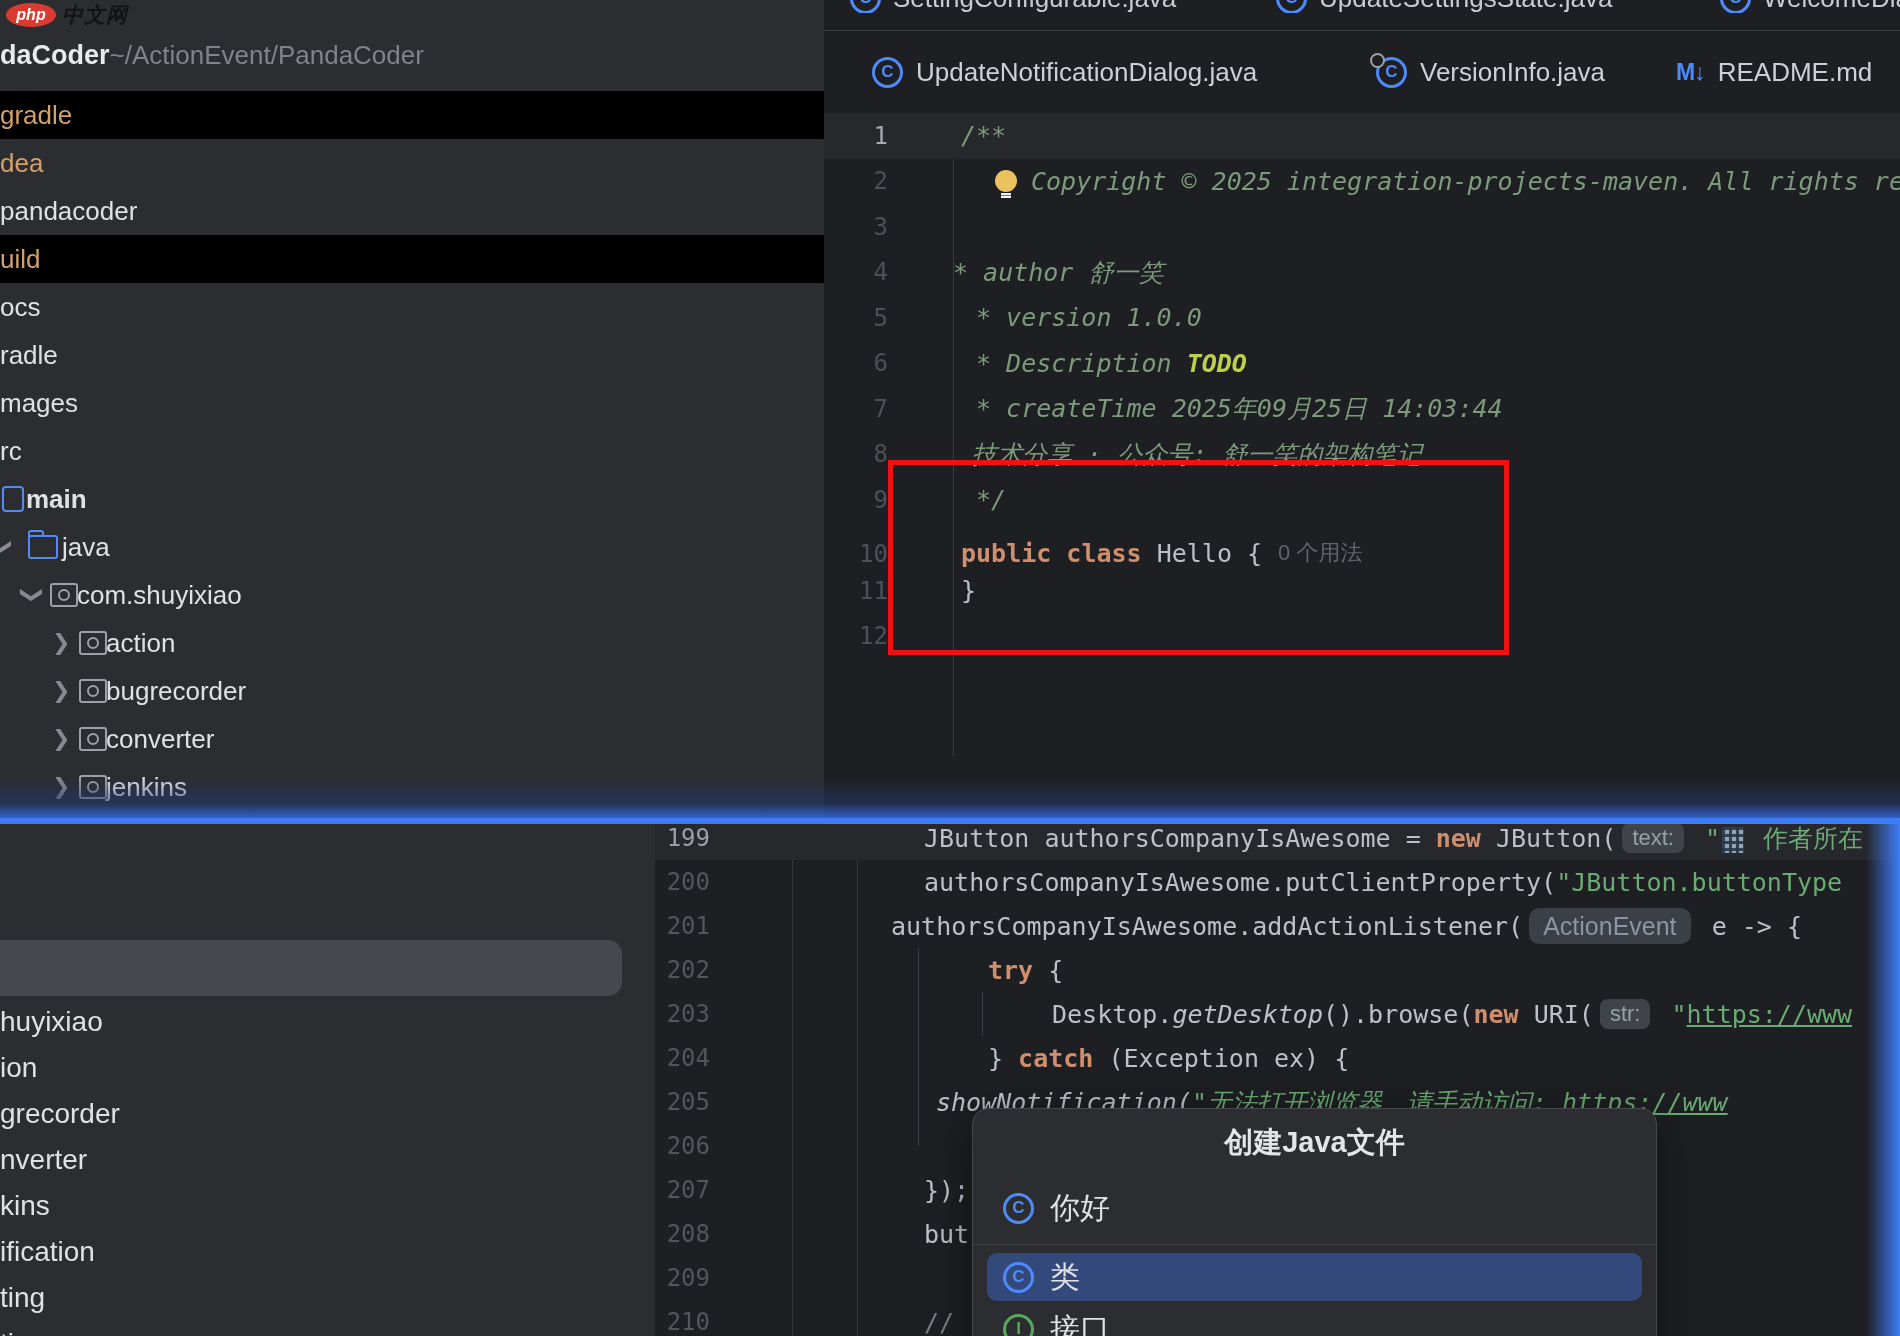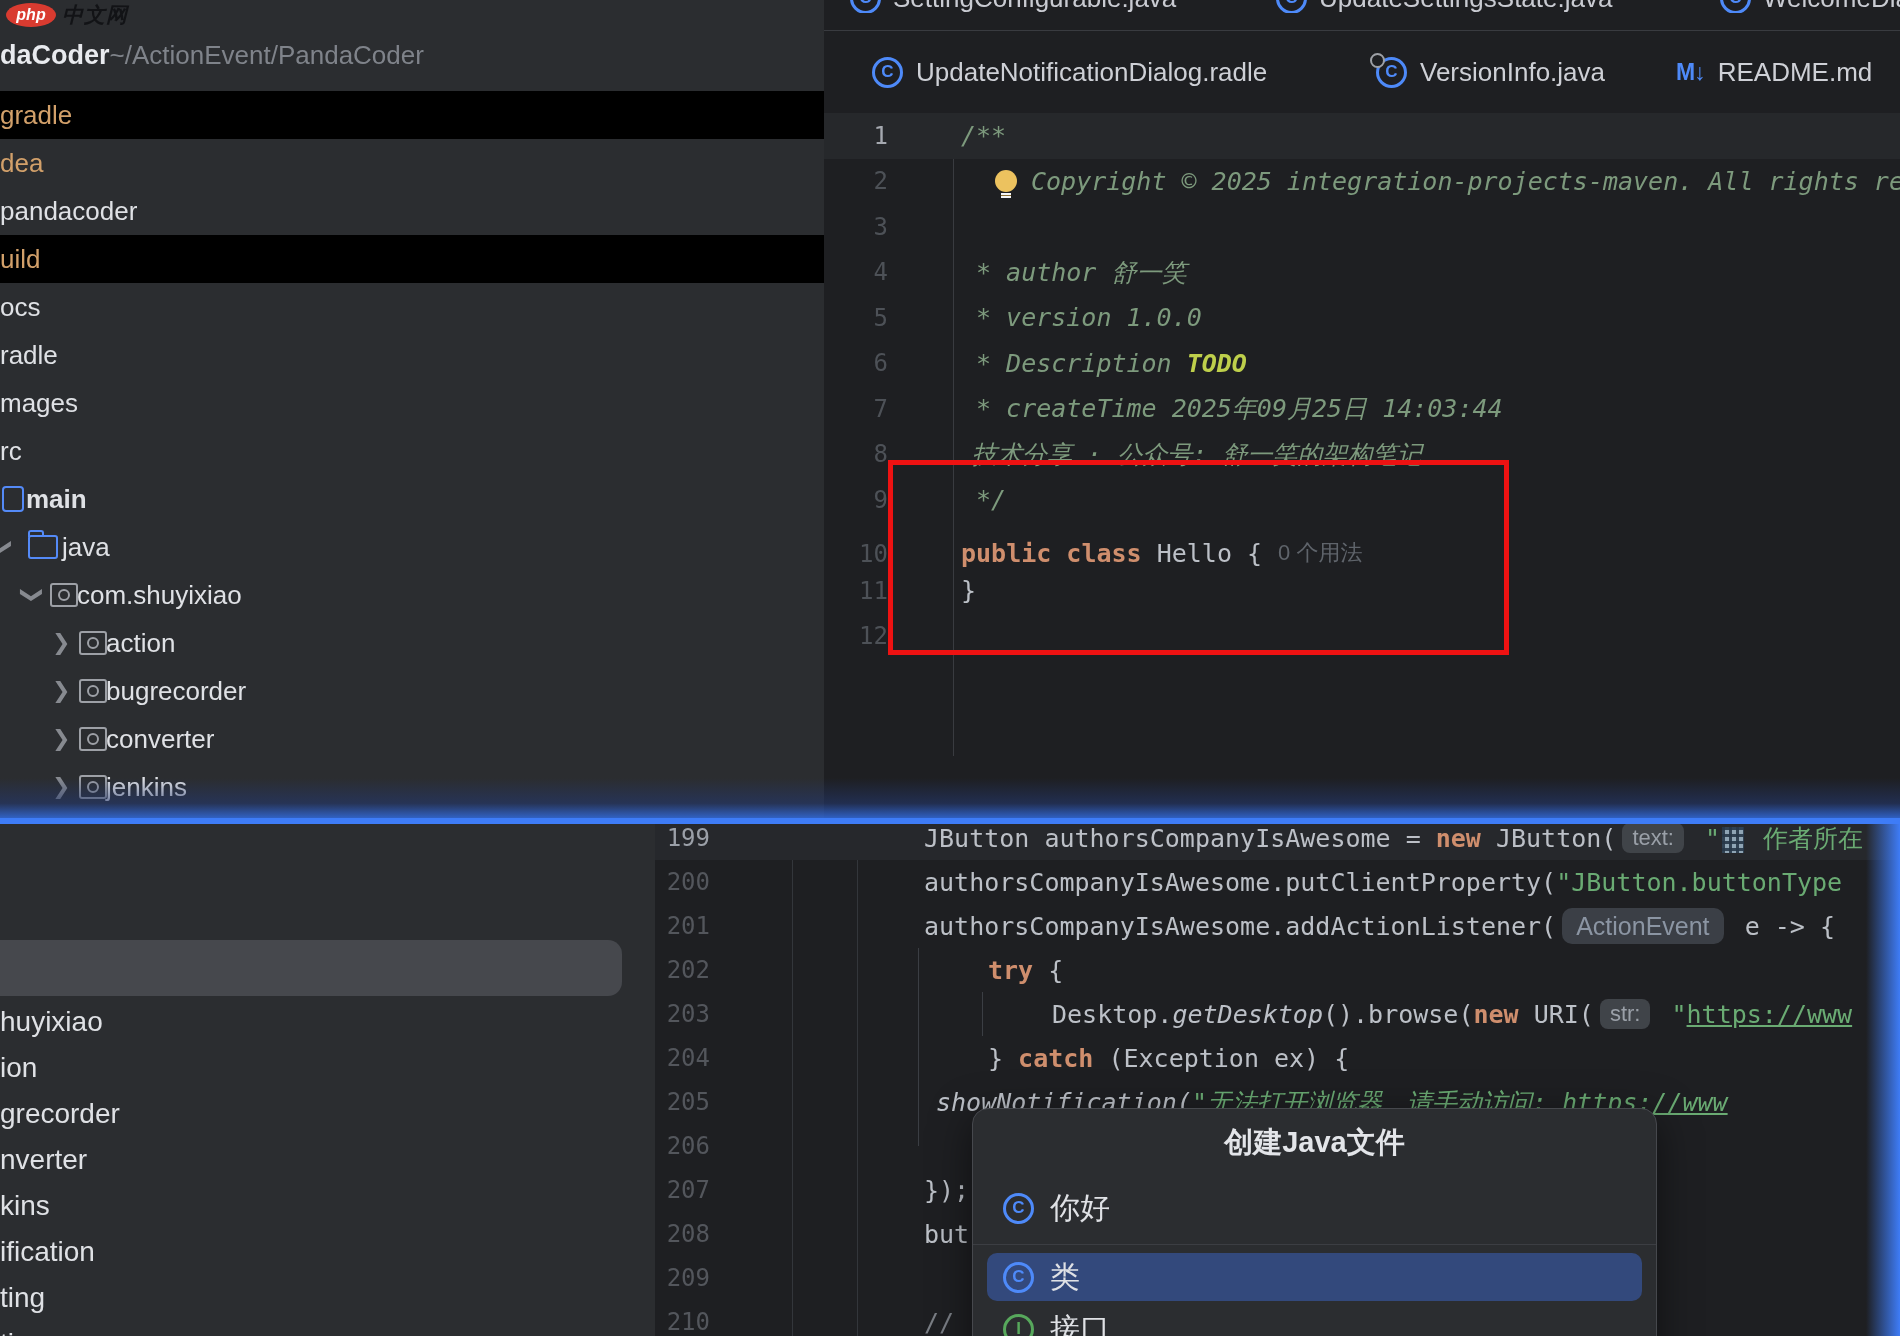--- a/index.html
+++ b/index.html
@@ -196,38 +196,38 @@
         </div>
         <div class="back-tab" style="left: 896px;">
           <span class="ic-class">C</span>
           <span class="tab-label">WelcomeDia</span>
         </div>
       </div>
     <div id="tabbar-line"></div>
     <div id="tabs">
         <div class="tab" style="left: 48px;">
           <span class="ic-class">C</span>
-          <span class="tab-label">UpdateNotificationDialog.radle</span>
+          <span class="tab-label">UpdateNotificationDialog.java</span>
         </div>
         <div class="tab" style="left: 552px;">
           <span class="ic-class">C<span class="hist"></span></span>
           <span class="tab-label">VersionInfo.java</span>
         </div>
         <div class="tab" style="left: 852px;">
           <span class="ic-md">M↓</span>
           <span class="tab-label">README.md</span>
         </div>
       </div>
     <div id="top-editor">
       <div id="top-gutter-line"></div>
       <div id="top-lines">
           <div class="cl cur" style="top: 0px;"><span class="ln">1</span><span class="code" style="padding-left: 8px;"><span class="sg cm">/**</span></span></div>
           <div class="cl" style="top: 45.5px;"><span class="ln">2</span><span class="code" style="padding-left: 42px;"><span class="bulb"></span><span class="sg cm">Copyright © 2025 integration-projects-maven. All rights re</span></span></div>
           <div class="cl" style="top: 91px;"><span class="ln">3</span></div>
-          <div class="cl" style="top: 136.5px;"><span class="ln">4</span><span class="code" style="padding-left: 23px; text-align: center;"><span class="sg cm">* author 舒一笑</span></span></div>
+          <div class="cl" style="top: 136.5px;"><span class="ln">4</span><span class="code" style=" text-align: center;"><span class="sg cm">* author 舒一笑</span></span></div>
           <div class="cl" style="top: 182px;"><span class="ln">5</span><span class="code" style="padding-left: 23px;"><span class="sg cm">* version 1.0.0</span></span></div>
           <div class="cl" style="top: 227.5px;"><span class="ln">6</span><span class="code" style="padding-left: 23px;"><span class="sg cm">* Description </span><span class="sg todo">TODO</span></span></div>
           <div class="cl" style="top: 273px;"><span class="ln">7</span><span class="code" style="padding-left: 23px;"><span class="sg cm">* createTime 2025年09月25日 14:03:44</span></span></div>
           <div class="cl" style="top: 318.5px;"><span class="ln">8</span><span class="code" style="padding-left: 19px;"><span class="sg cm">技术分享 · 公众号: 舒一笑的架构笔记</span></span></div>
           <div class="cl" style="top: 364px;"><span class="ln">9</span><span class="code" style="padding-left: 23px;"><span class="sg cm">*/</span></span></div>
           <div class="cl" style="top: 409.5px; align-items: flex-end;"><span class="ln">10</span><span class="code" style="padding-left: 8px;"><span class="sg kw">public class </span><span class="sg pl">Hello </span><span class="sg pl">{</span><span class="sg inlay">0 个用法</span></span></div>
           <div class="cl" style="top: 455px;"><span class="ln">11</span><span class="code" style="padding-left: 8px;"><span class="sg pl">}</span></span></div>
           <div class="cl" style="top: 500.5px;"><span class="ln">12</span><span class="code" style="padding-left: 8px;"></span></div>
         </div>
     </div>
@@ -252,21 +252,21 @@
     </aside>
 
     <div id="bottom-editor">
       <div class="vline" style="left:137px"></div>
       <div class="vline" style="left:202px"></div>
       <div class="iguide" style="left:263px;top:124px;height:198px"></div>
       <div class="iguide" style="left:327px;top:168px;height:44px"></div>
       <div id="bottom-lines">
           <div class="cl cur" style="top: -8px;"><span class="ln">199</span><span class="icz"></span><span class="code" style="padding-left: 67px;"><span class="sg pl">JButton authorsCompanyIsAwesome = </span><span class="sg kw">new</span><span class="sg pl"> JButton(</span><span class="pill">text:</span><span class="sg str"> "</span><span class="bldg"></span><span class="sg str"> 作者所在</span></span></div>
           <div class="cl" style="top: 36px;"><span class="ln">200</span><span class="icz"></span><span class="code" style="padding-left: 67px;"><span class="sg pl">authorsCompanyIsAwesome.putClientProperty(</span><span class="sg str">"JButton.buttonType</span></span></div>
-          <div class="cl" style="top: 80px;"><span class="ln">201</span><span class="icz"></span><span class="code" style="padding-left: 67px;"><span class="sg pl">authorsCompanyIsAwesome.addActionListener(</span><span class="pill lg">ActionEvent</span><span class="sg pl"> e -&gt; {</span></span></div>
+          <div class="cl" style="top: 80px;"><span class="ln">201</span><span class="icz"></span><span class="code" style="padding-left: 34px;"><span class="sg pl">authorsCompanyIsAwesome.addActionListener(</span><span class="pill lg">ActionEvent</span><span class="sg pl"> e -&gt; {</span></span></div>
           <div class="cl" style="top: 124px;"><span class="ln">202</span><span class="icz"></span><span class="code" style="padding-left: 131px;"><span class="sg kw">try</span><span class="sg pl"> {</span></span></div>
           <div class="cl" style="top: 168px;"><span class="ln">203</span><span class="icz"></span><span class="code" style="padding-left: 195px;"><span class="sg pl">Desktop.</span><span class="sg plit">getDesktop</span><span class="sg pl">().browse(</span><span class="sg kw">new</span><span class="sg pl"> URI(</span><span class="pill">str:</span><span class="sg str"> "</span><span class="sg link">https://www</span></span></div>
           <div class="cl" style="top: 212px;"><span class="ln">204</span><span class="icz"></span><span class="code" style="padding-left: 131px;"><span class="sg pl">} </span><span class="sg kw">catch</span><span class="sg pl"> (Exception ex) {</span></span></div>
           <div class="cl" style="top: 256px;"><span class="ln">205</span><span class="icz"></span><span class="code" style="padding-left: 79px; font-style: italic;"><span class="sg pl">showNotification(</span><span class="sg str">"无法打开浏览器，请手动访问: </span><span class="sg link">https://www</span></span></div>
           <div class="cl" style="top: 300px;"><span class="ln">206</span><span class="icz"></span><span class="code" style="padding-left: 195px;"></span></div>
           <div class="cl" style="top: 344px;"><span class="ln">207</span><span class="icz"></span><span class="code" style="padding-left: 67px;"><span class="sg pl">});</span></span></div>
           <div class="cl" style="top: 388px;"><span class="ln">208</span><span class="icz"></span><span class="code" style="padding-left: 67px;"><span class="sg pl">but</span></span></div>
           <div class="cl" style="top: 432px;"><span class="ln">209</span><span class="icz"></span><span class="code" style="padding-left: 67px;"></span></div>
           <div class="cl" style="top: 476px;"><span class="ln">210</span><span class="icz"></span><span class="code" style="padding-left: 67px;"><span class="sg gcm">//</span></span></div>
         </div>

